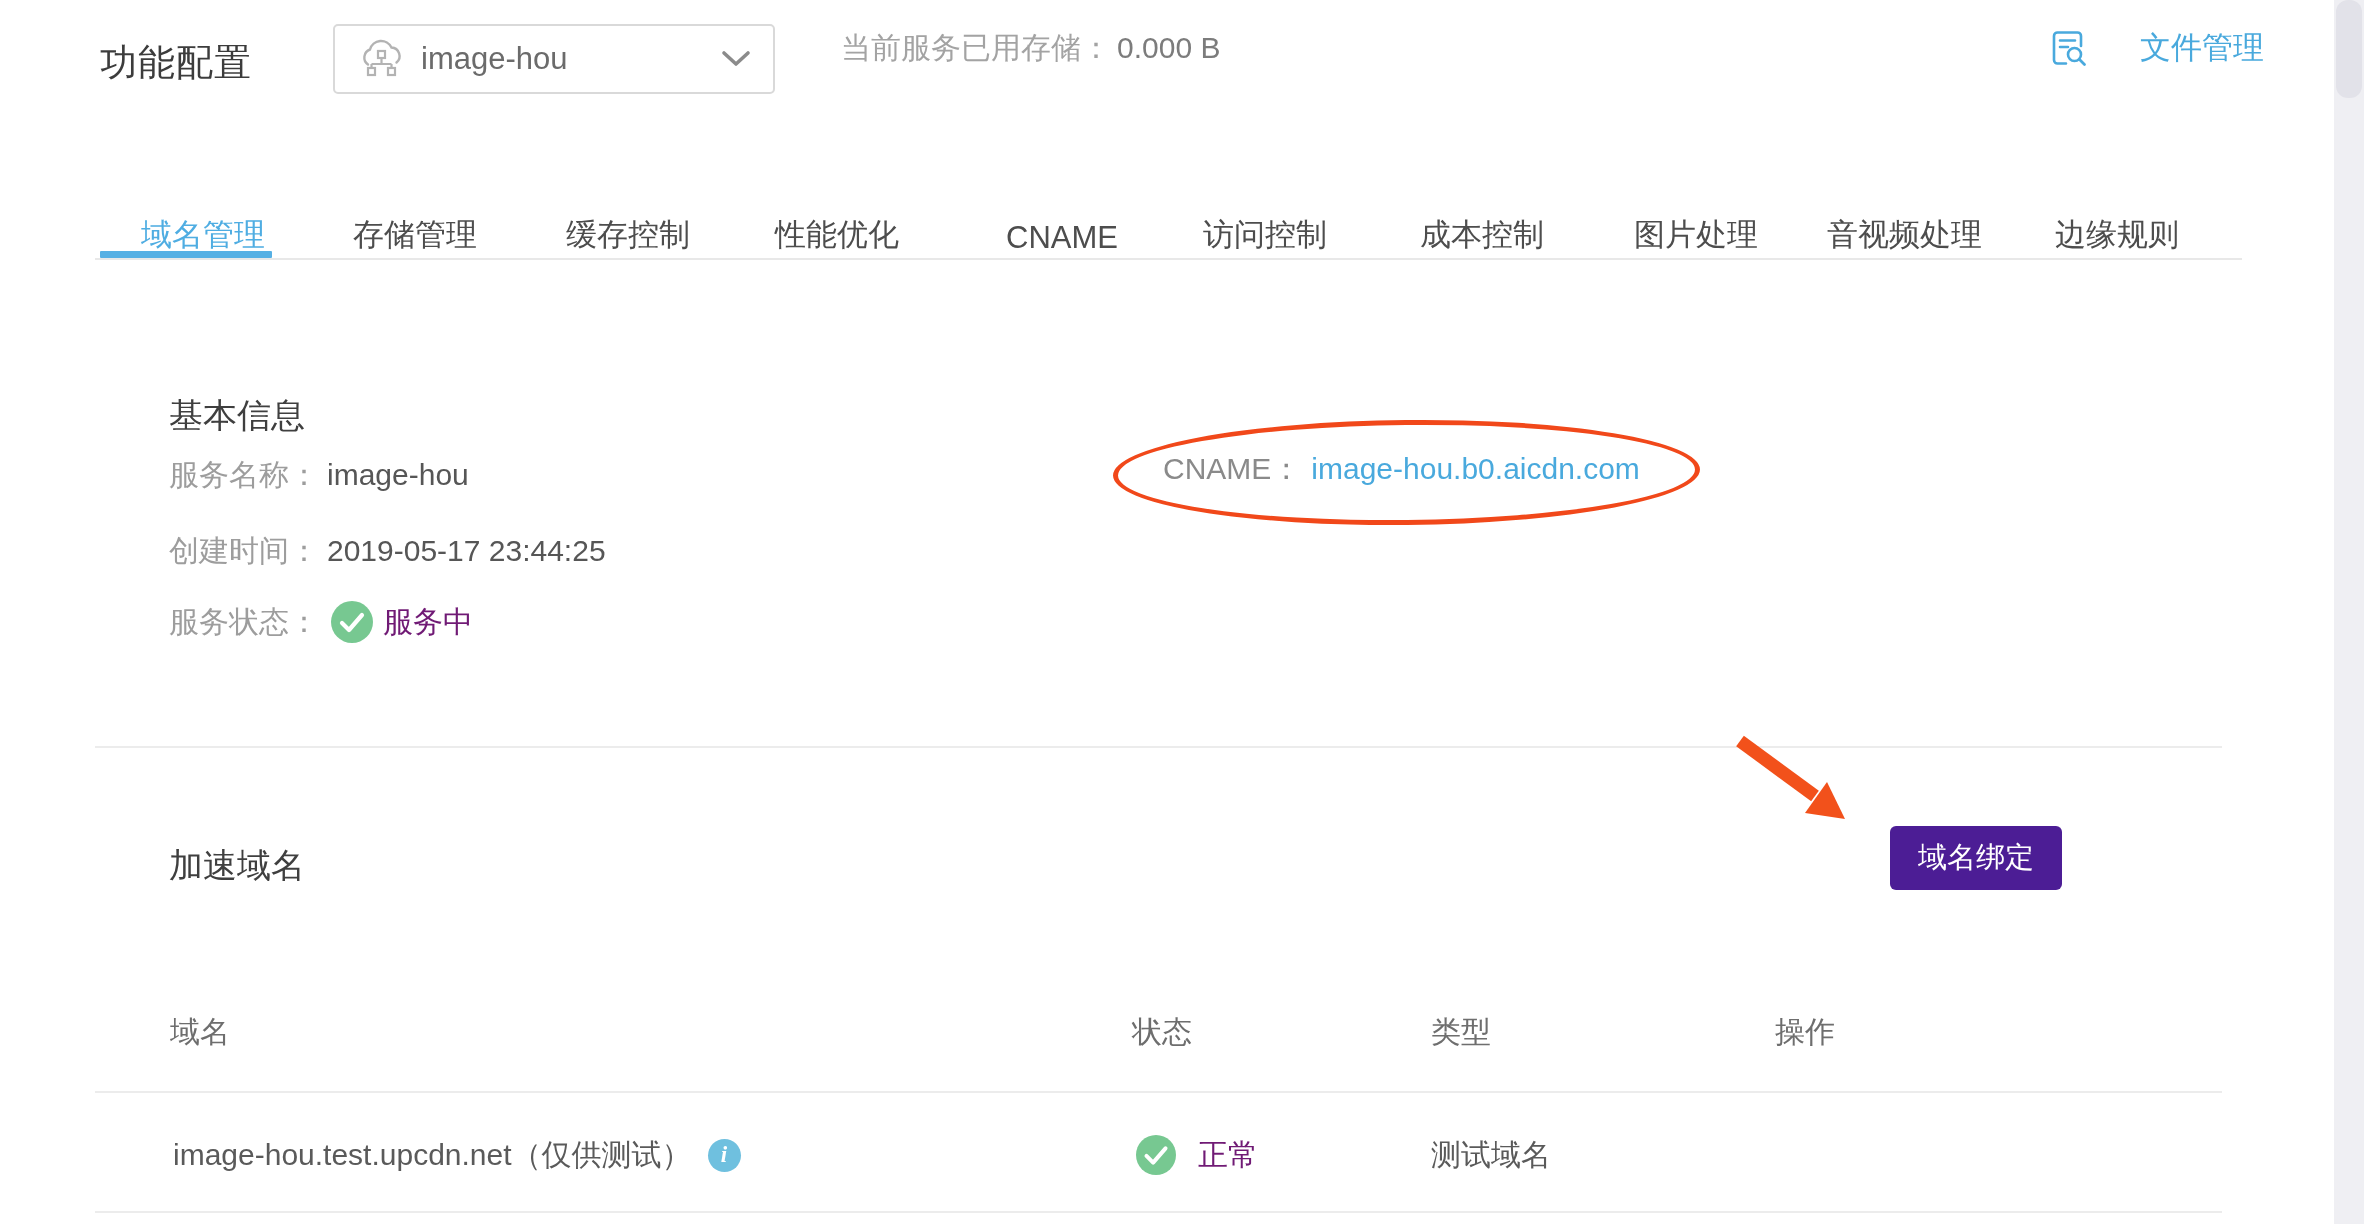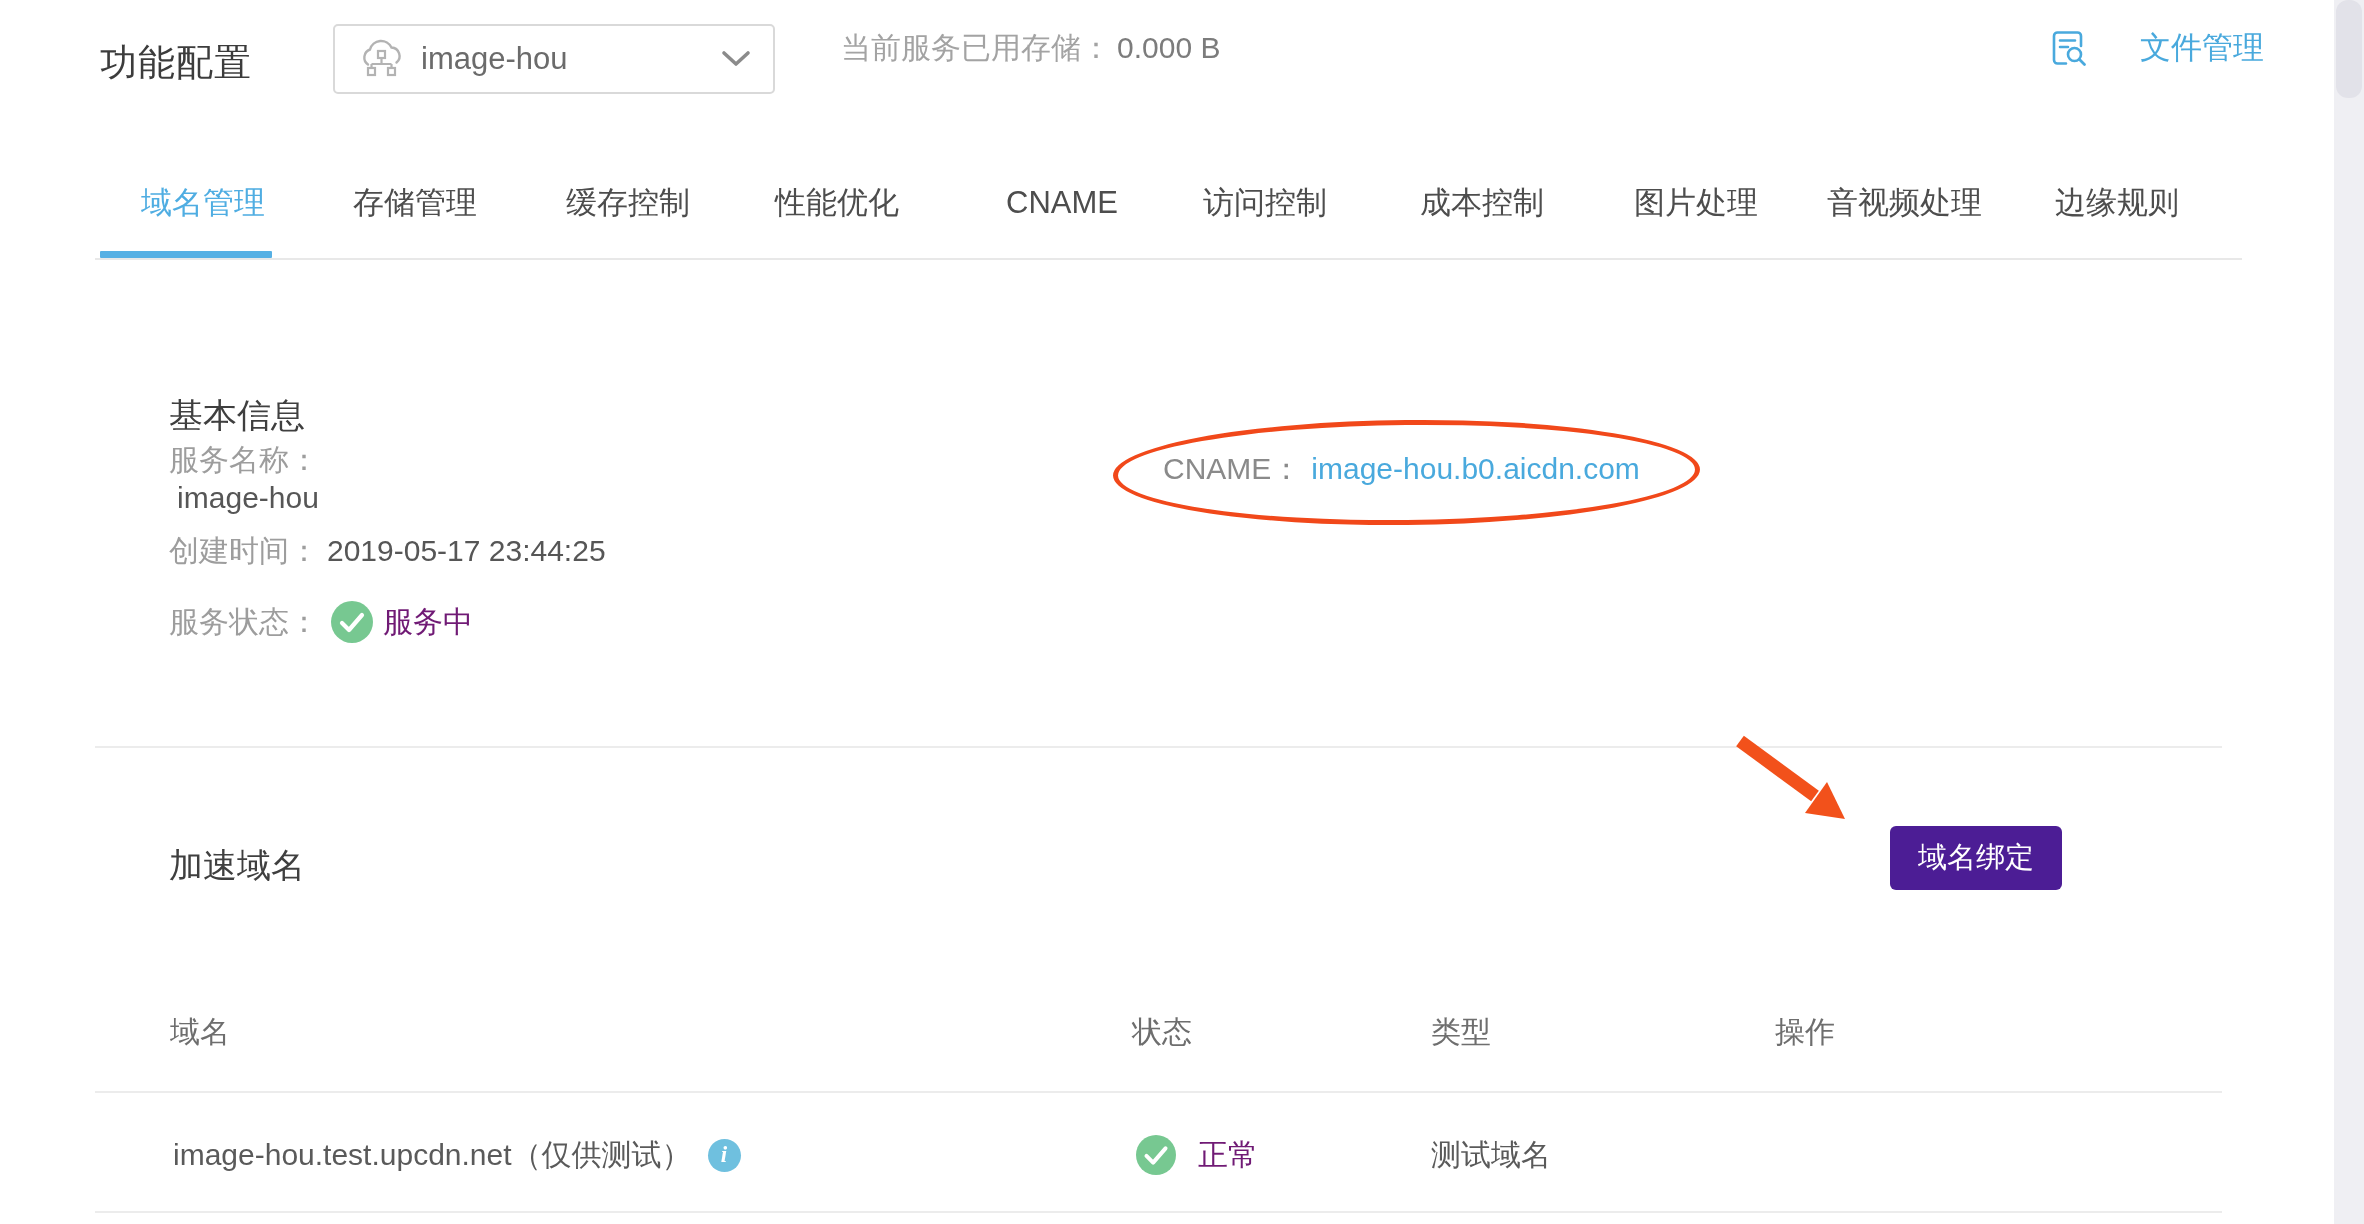--- a/index.html
+++ b/index.html
@@ -17,35 +17,35 @@
   }
   .service-select .sel-value{font-size:31px;color:#6b6b6b;margin-left:16px;}
   .service-select .chev{margin-left:auto;}
   .storage-info{position:absolute;left:841px;top:0;height:96px;display:flex;align-items:center;font-size:30px;}
   .storage-info .lbl{color:#a3a3a3;}
   .storage-info .val{color:#7c7c7c;margin-left:6px;}
   .file-manager{position:absolute;left:2008px;top:0;height:96px;display:flex;align-items:center;gap:12px;cursor:pointer;}
   .file-manager span{font-size:31px;color:#49a9dd;margin-left:40px;}
   
   .tabbar{position:absolute;left:95px;top:150px;width:2147px;height:108px;border-bottom:2px solid #e8e8e8;}
-  .tab{position:absolute;top:0;height:106px;display:flex;align-items:center;font-size:31px;color:#4d4d4d;cursor:pointer;white-space:nowrap;}
+  .tab{position:absolute;top:0;height:106px;display:flex;align-items:flex-end;font-size:31px;color:#4d4d4d;cursor:pointer;white-space:nowrap;}
   .tab.active{color:#4fadе2;}
   .tab.active{color:#4fade2;}
   .tab.active .tab-underline{
     position:absolute;left:-41px;bottom:-2px;height:7px;width:calc(100% + 48px);
     background:#56b0e4;border-radius:1px;
   }
   
   .section-heading{position:absolute;font-size:34px;color:#3f3f3f;}
   .h-basic{left:169px;top:360px;margin-top:33px;}
   .h-domains{left:169px;top:843px;}
   .field{position:absolute;display:flex;align-items:center;font-size:30px;white-space:nowrap;}
   .field .lbl{color:#9d9d9d;}
   .field .val{color:#565656;margin-left:8px;}
-  .f-name{left:169px;top:440px;height:42px;flex-direction:column;}
+  .f-name{left:169px;top:454px;height:42px;}
   .f-cname{left:1163px;top:448px;height:42px;}
   .f-cname .lbl{color:#8a8a8a;}
   .cname-link{color:#49a9dd;margin-left:10px;text-decoration:none;cursor:pointer;}
   .f-created{left:169px;top:530px;height:42px;}
   .f-scenario{left:1163px;top:530px;height:42px;}
   .f-status{left:169px;top:600px;height:44px;}
   .status-chip{display:flex;align-items:center;margin-left:12px;gap:10px;}
   .check-circle{
     width:42px;height:42px;border-radius:50%;background:#77c891;
     display:inline-flex;align-items:center;justify-content:center;flex:none;

